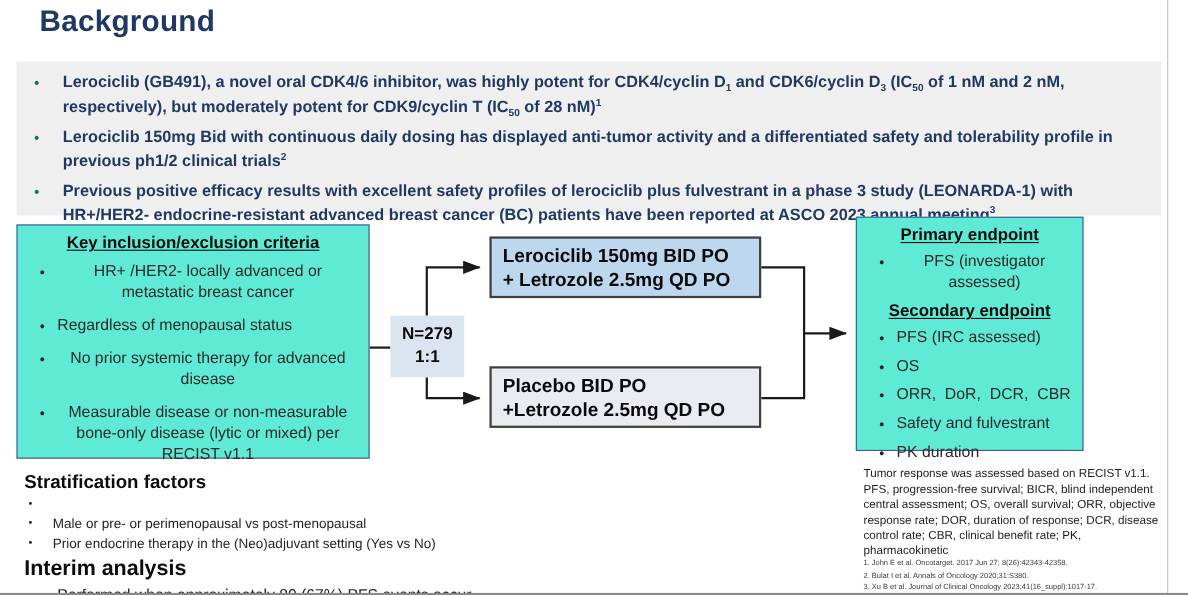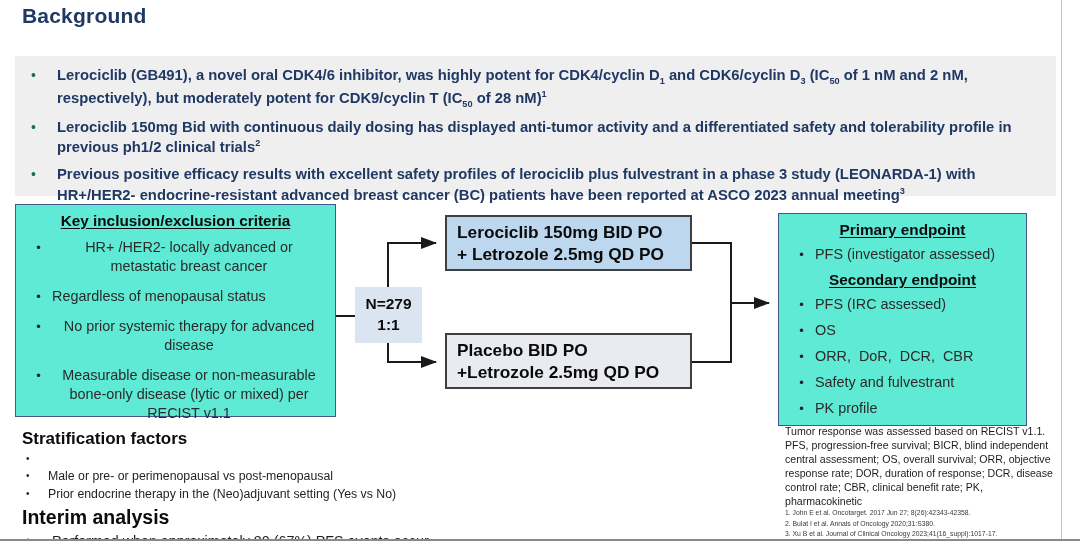--- a/index.html
+++ b/index.html
@@ -1,34 +1,34 @@
 <!DOCTYPE html>
 <html style="--navy: #1F3864; --green: #1E7145; --panel: #F0EFEF; --nbox: #DBE5F1; --arm1: #BDD7EE; --arm2: #E9EBF1; --box-border: #44578D; --arm-border: #3F3F3F;"><head>
 <meta charset="utf-8">
 <style>
   html,body{margin:0;padding:0;background:#fff;}
   #slide{position:relative;width:1080px;height:541px;background:#fff;overflow:hidden;
          font-family:"Liberation Sans", sans-serif;}
   .edge-right{position:absolute;left:1061px;top:0;width:1px;height:541px;background:#c4c4c4;}
   .edge-bottom{position:absolute;left:0;bottom:0;width:100%;height:2px;background:#8a8a8a;}
 
-  .title{position:absolute;left:22px;top:4px;font-size:21px;font-weight:bold;
+  .title{position:absolute;left:36px;top:4px;font-size:27px;font-weight:bold;
          color:var(--navy,#1F3864);letter-spacing:.2px;}
 
   .panel{position:absolute;left:15px;top:56px;width:1041px;height:140px;
          background:var(--panel,#F0EFEF);box-sizing:border-box;padding:9px 14px 8px 16px;}
   .bg-bullet{display:flex;margin-bottom:6px;}
   .bg-dot{width:26px;flex:0 0 26px;color:var(--green,#1E7145);font-size:14px;line-height:20px;}
   .bg-text{font-size:14.8px;font-weight:bold;color:var(--navy,#1F3864);line-height:1.4;}
   .bg-text sub,.bg-text sup{font-size:62%;}
 
   .obox{position:absolute;box-sizing:border-box;background:#5eead4;
         border:1.5px solid var(--box-border,#44578D);padding:7px 9px 6px 9px;text-align:center;}
   .criteria{left:15px;top:204px;width:321px;height:213px;}
-  .endpoints{left:778px;top:213px;width:249px;height:213px;}
+  .endpoints{left:778px;top:197px;width:207px;height:213px;}
   .obox-title{font-size:15.3px;font-weight:bold;color:#0c0c0c;text-decoration:underline;
               text-underline-offset:2px;margin-bottom:8px;}
   .li{display:flex;margin-bottom:11px;}
   .li .dot{width:27px;flex:0 0 27px;color:#222;font-size:13px;line-height:19px;}
   .li .li-text{font-size:14.4px;color:#2b2b2b;line-height:1.32;white-space:pre-wrap;}
   .endpoints .li{margin-bottom:7px;}
   .endpoints .obox-title{margin-bottom:6px;}
 
   .nbox{position:absolute;left:355px;top:287px;width:67px;height:56px;
         background:var(--nbox,#DBE5F1);display:flex;flex-direction:column;
@@ -166,21 +166,21 @@
           <span class="li-text">ORR,  DoR,  DCR,  CBR</span>
         </div>
 
         <div class="li">
           <span class="dot">•</span>
           <span class="li-text">Safety and fulvestrant</span>
         </div>
 
         <div class="li">
           <span class="dot">•</span>
-          <span class="li-text">PK profile</span>
+          <span class="li-text">PK duration</span>
         </div>
       </div>
   </div>
 
   <div class="strat">
     <div class="strat-title">Stratification factors</div>
     <div>
 
         <div class="li">
           <span class="dot">•</span>

